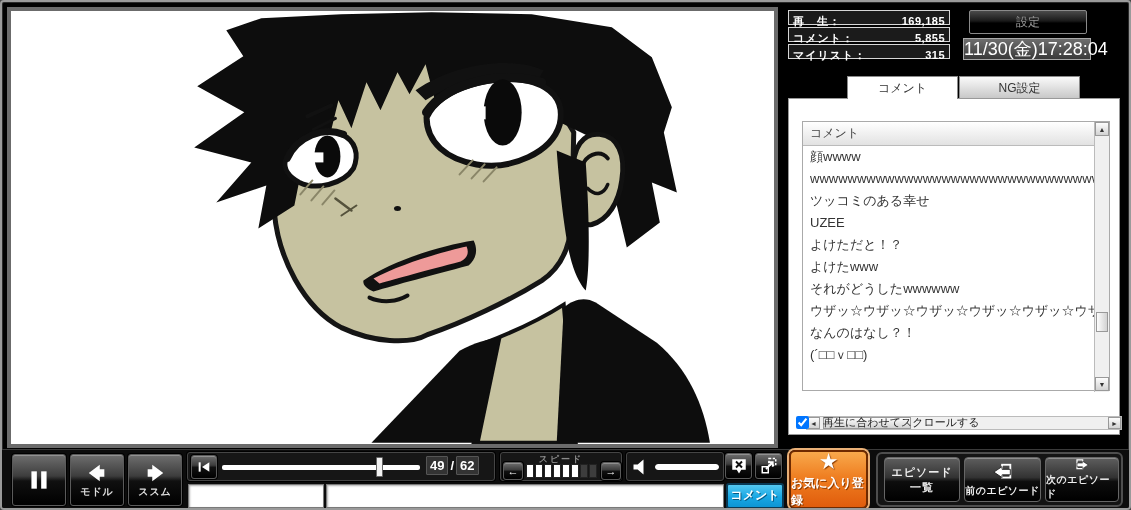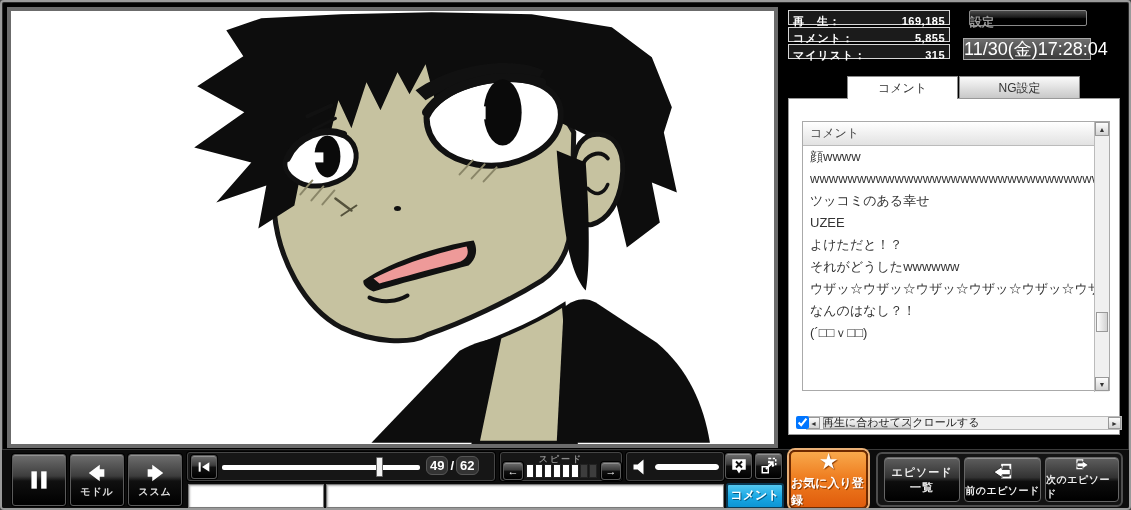--- a/index.html
+++ b/index.html
@@ -19,24 +19,24 @@
   
   .stat-row {
     position:absolute; left:786px; width:162px; height:15px;
     background:#1b1b1b; border:1px solid #d6d6d6;
     color:#fff; font-size:11px; font-weight:bold; line-height:13px;
     display:flex; justify-content:space-between; padding:4px 4px;
     letter-spacing:1px;
   }
   .stat-row .val { letter-spacing:0.5px; }
   .btn-settings {
-    position:absolute; left:967px; top:8px; width:118px; height:16px;
+    position:absolute; left:967px; top:8px; width:118px; height:24px;
     background:linear-gradient(180deg,#4a4a4a 0%,#1a1a1a 45%,#000 55%,#000 100%);
     border:1px solid #8a8a8a; border-radius:2px; color:#9a9a9a;
-    font-size:12px; font-weight:bold; text-align:left; line-height:22px; cursor:pointer;
+    font-size:12px; font-weight:normal; text-align:center; line-height:22px; cursor:pointer;
   }
   .datetime-box {
     position:absolute; left:961px; top:36px; width:128px; height:22px;
     background:linear-gradient(180deg,#6e6e6e,#3a3a3a);
     border:1px solid #a8a8a8; color:#fff; font-size:18px;
     text-align:right; line-height:20px;
   }
   .tab {
     position:absolute; top:74px; height:23px; font-size:12px; color:#333;
     text-align:center; line-height:22px; border:1px solid #8a8a8a; cursor:pointer;
@@ -91,21 +91,21 @@
   .big-btn { position:absolute; top:4px; width:54px; height:52px; display:flex; flex-direction:column; align-items:center; justify-content:center; }
   .big-btn .lbl { color:#ddd; font-size:10px; font-weight:bold; margin-top:1px; letter-spacing:1px; }
   .groupbox {
     position:absolute; top:2px; height:29px; background:#161616;
     border:1px solid #454545; border-radius:3px; box-shadow:0 0 0 1px #000;
   }
   .seek-track { position:absolute; left:34px; top:2px; width:198px; height:24px; }
   .seek-line { position:absolute; left:0; top:10px; width:100%; height:5px; background:#fff; border-radius:2px; }
   .seek-thumb { position:absolute; top:2px; width:7px; height:20px; background:#f2f2f2; border:1px solid #666; border-radius:1px; cursor:grab; }
   .counter { position:absolute; left:238px; top:3px; display:flex; align-items:center; gap:2px; color:#fff; font-size:13px; font-weight:bold; }
-  .counter .numbox { background:#333; border:1px solid #555; border-radius:6px; padding:0 3px; line-height:17px; }
+  .counter .numbox { background:#333; border:1px solid #555; border-radius:1px; padding:0 3px; line-height:17px; }
   .mini-btn { position:absolute; width:20px; height:18px; color:#fff; font-size:11px; text-align:center; line-height:16px; }
   .speed-label { position:absolute; left:0; top:0; width:100%; text-align:center; font-size:9px; font-weight:bold; color:#8a8a8a; letter-spacing:2px; }
   .segments { position:absolute; left:25px; top:11px; display:flex; gap:1px; }
   .seg { width:8px; height:14px; background:#3d3d3d; border:1px solid #222; }
   .seg.on { background:#fff; }
   .vol-line { position:absolute; left:28px; top:11px; width:64px; height:6px; background:#2a2a2a; border-radius:3px; overflow:hidden; }
   .vol-fill { height:100%; background:#fff; border-radius:3px; }
   .sq-btn { position:absolute; top:3px; width:27px; height:26px; display:flex; align-items:center; justify-content:center; }
   .text-input { position:absolute; top:34px; height:24px; background:#fff; border:1px solid #7a7a7a; box-shadow:inset 1px 1px 2px rgba(0,0,0,.3); font-size:12px; padding:0 4px; }
   .btn-comment-submit {
@@ -219,20 +219,21 @@
 
   <div class="comment-panel">
     <div class="list-box">
       <div class="list-header">コメント</div>
       <div class="rows">
           <div class="comment-row">顔wwww</div>
           <div class="comment-row">wwwwwwwwwwwwwwwwwwwwwwwwwwwwwwwwwwww</div>
           <div class="comment-row">ツッコミのある幸せ</div>
           <div class="comment-row">UZEE</div>
           <div class="comment-row">よけただと！？</div>
+          <div class="comment-row">よけたwww</div>
           <div class="comment-row">それがどうしたwwwwww</div>
           <div class="comment-row">ウザッ☆ウザッ☆ウザッ☆ウザッ☆ウザッ☆ウザッ☆</div>
           <div class="comment-row">なんのはなし？！</div>
           <div class="comment-row">(´□□ｖ□□)</div>
         </div>
       <div class="vscroll">
         <div class="scroll-btn" style="top:0"><span>▲</span></div>
         <div class="v-thumb"></div>
         <div class="scroll-btn" style="top:255px"><span>▼</span></div>
       </div>

